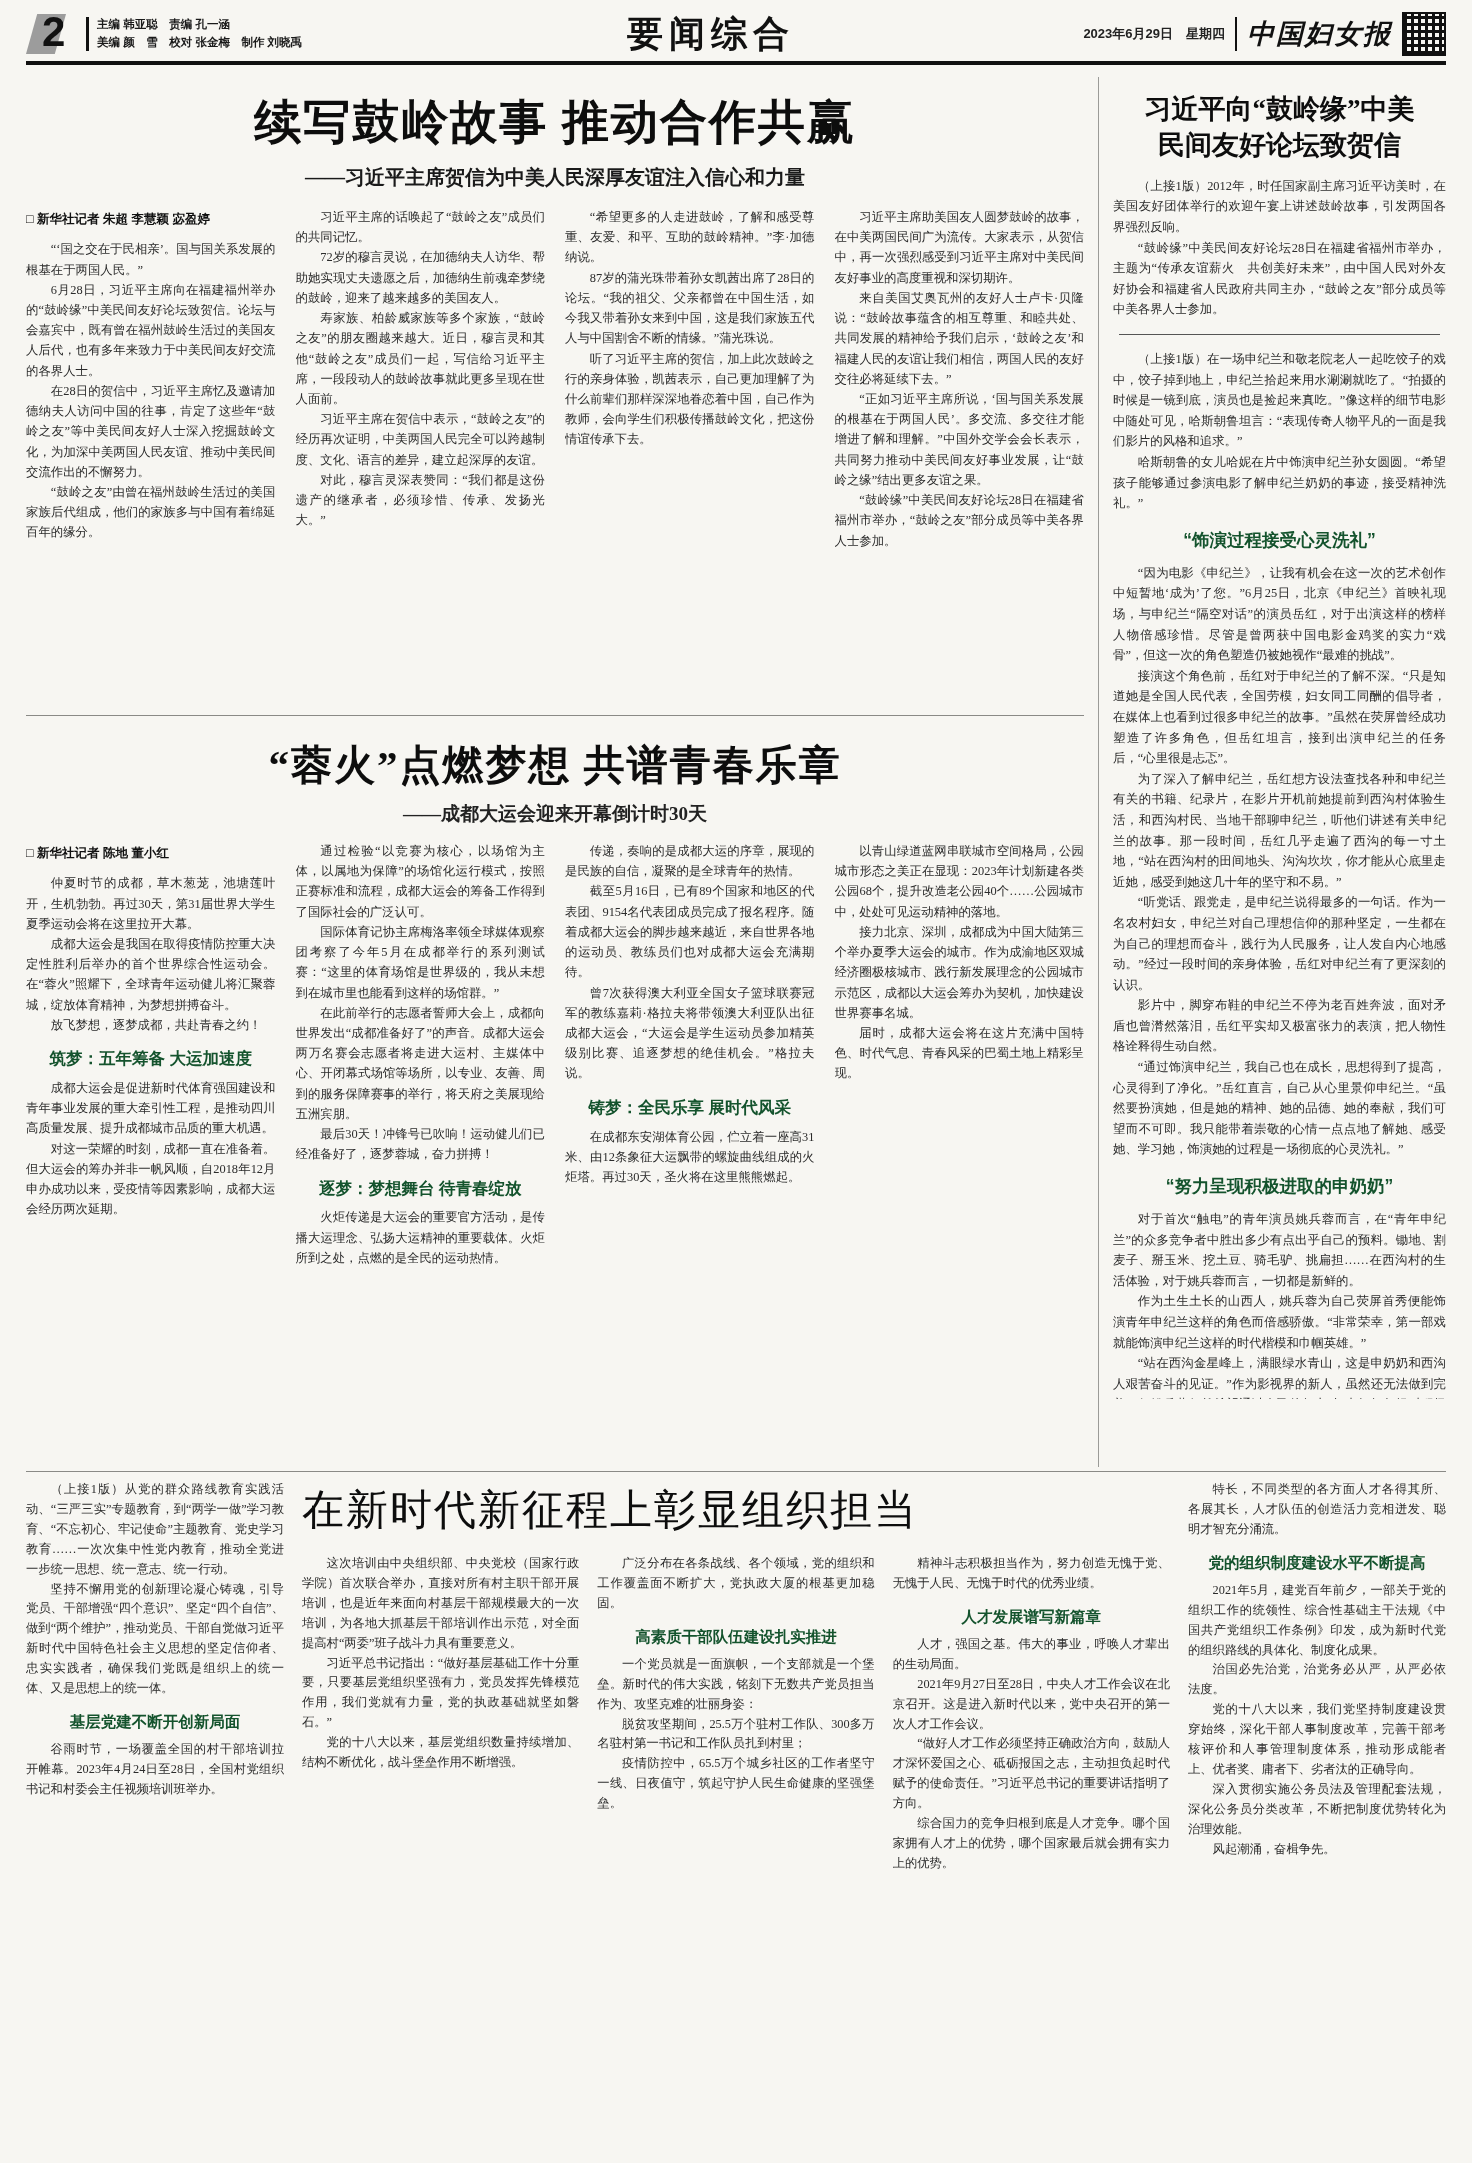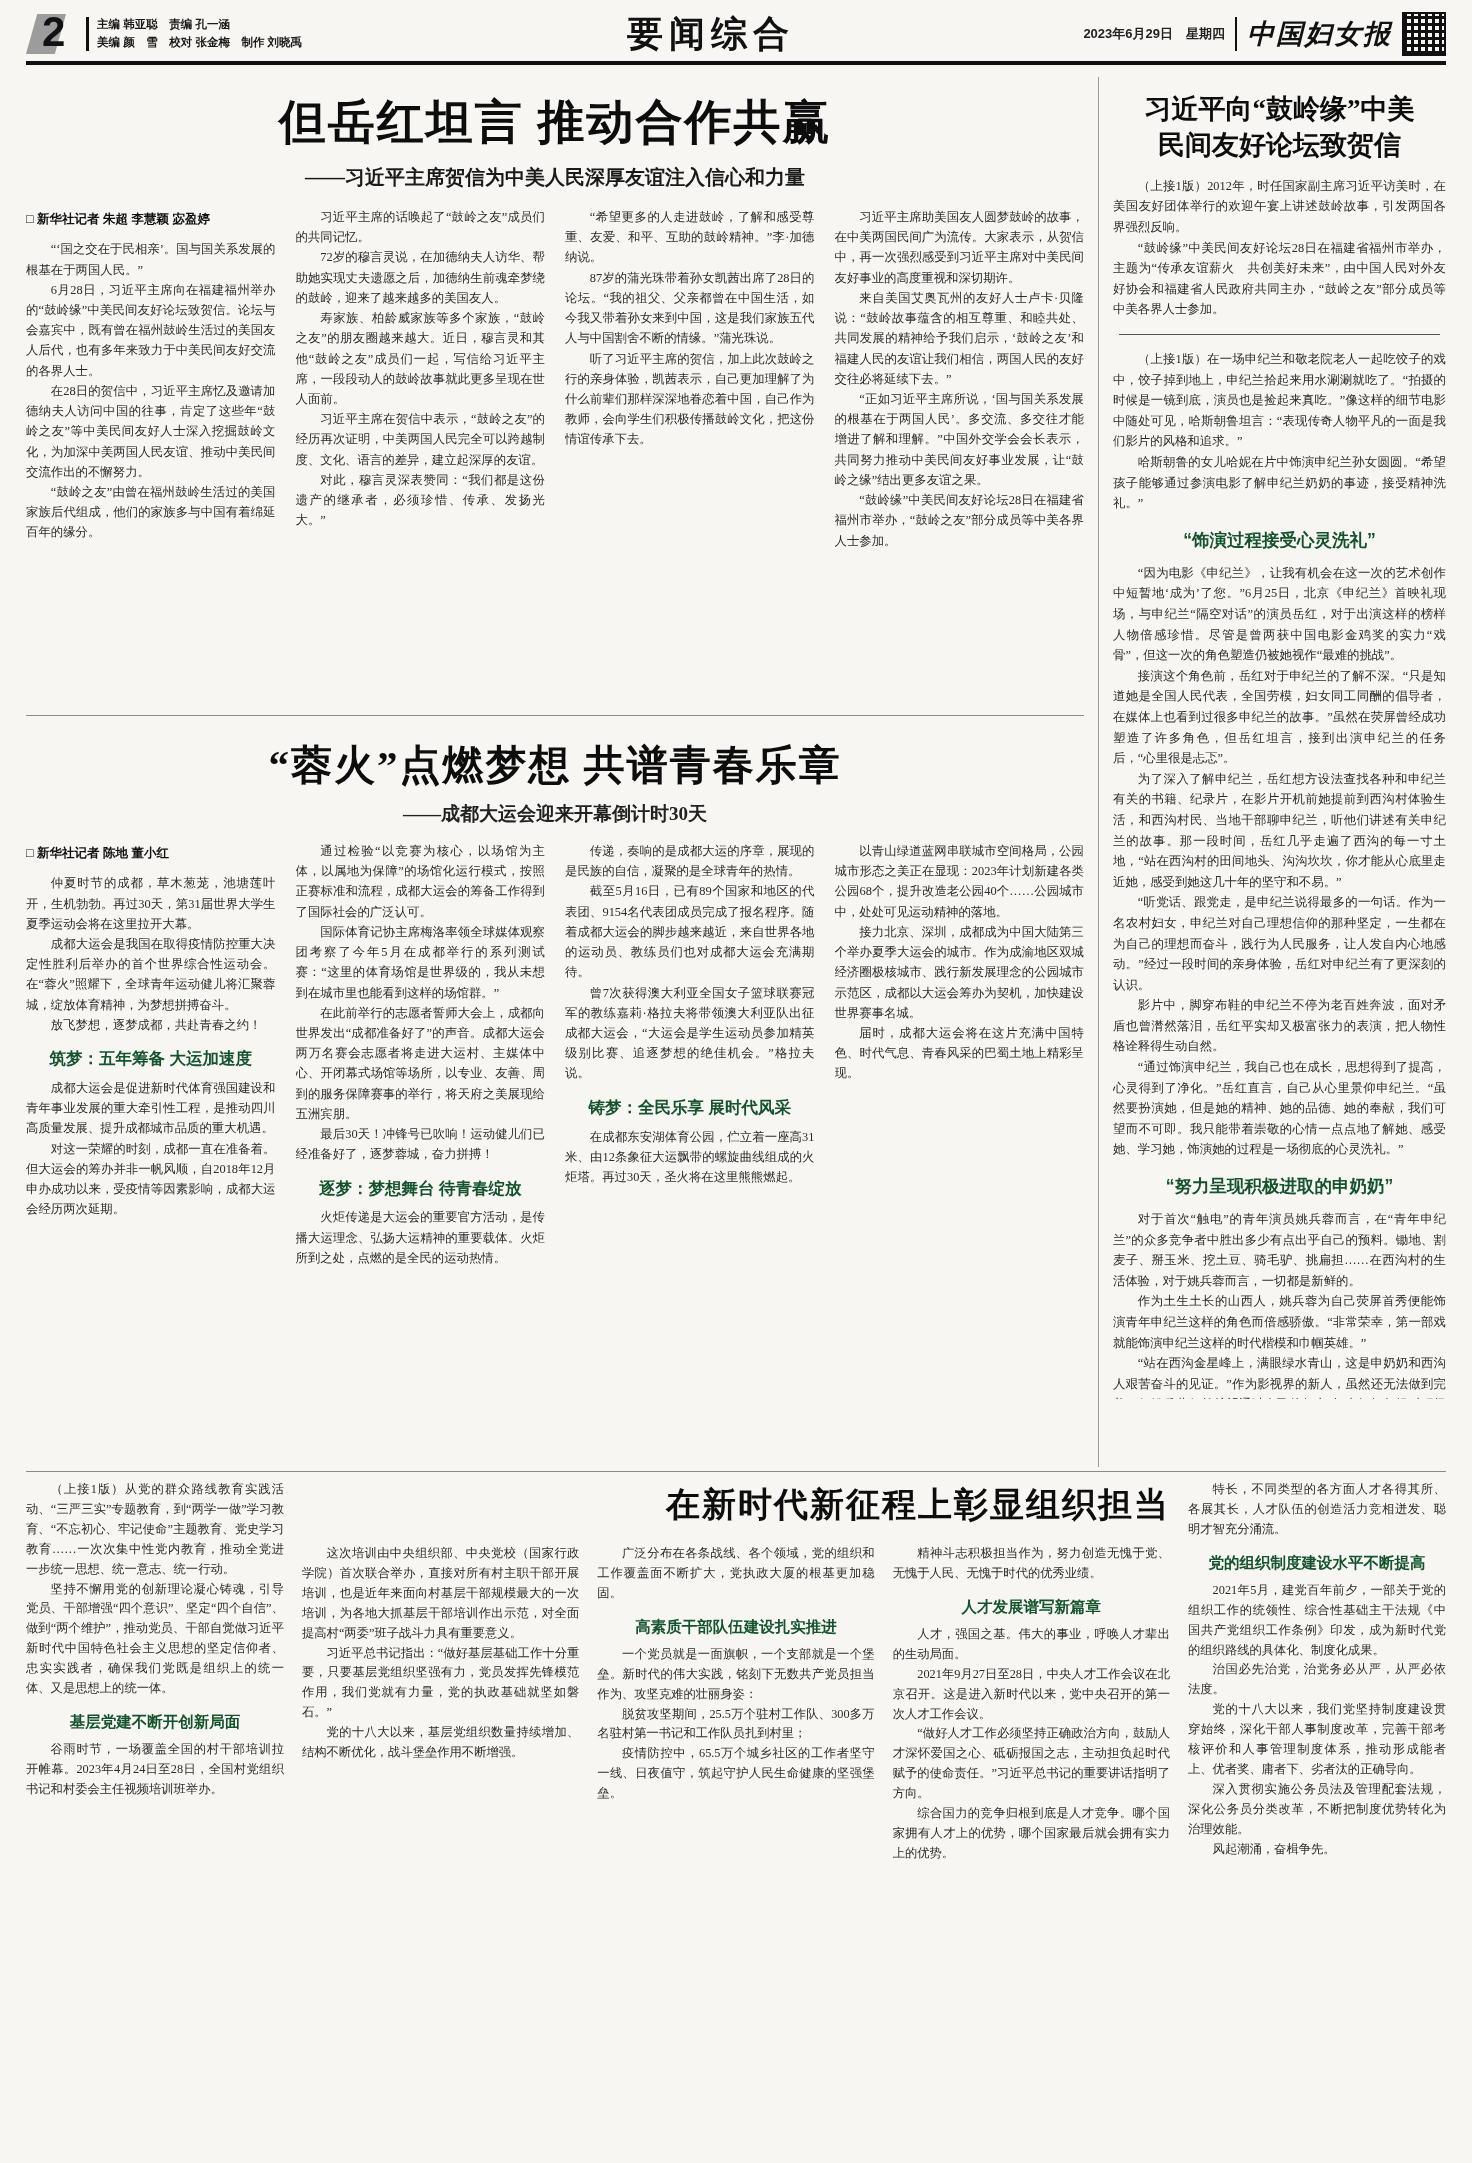--- a/index.html
+++ b/index.html
@@ -68,21 +68,21 @@
   .sb-a2 { height:1050px; overflow:hidden; }
 
   
   .bot-rule { border:0; border-top:1px solid #8a8a86; margin:4px 0 8px; }
   .bottom { display:flex; gap:18px; height:636px; overflow:hidden; }
   .bcol { width:258px; flex:0 0 auto; font-size:12.3px; line-height:1.62; text-align:justify;
           color:#2b2b2b; overflow:hidden; }
   .bcol p { text-indent:2em; margin:0; }
   .bcol .subhead { text-align:center; font-size:15.5px; margin:10px 0 6px; }
   .bmid { flex:1; display:flex; flex-direction:column; overflow:hidden; }
-  .bmid h2 { text-align:right; font-size:34px; font-weight:700; letter-spacing:2px; color:#0d0d0d; margin:2px 0 16px; }
+  .bmid h2 { text-align:left; font-size:42px; font-weight:400; letter-spacing:2px; color:#0d0d0d; margin:2px 0 16px; }
   .bmid-cols { display:flex; gap:18px; flex:1; overflow:hidden; }
   .bmid-cols .bcol { flex:1; width:auto; }
 </style>
 </head>
 <body>
 
 <div class="page">
 
   <header class="hdr">
     <div class="pagenum-wrap">
@@ -103,21 +103,21 @@
       <span class="masthead">中国妇女报</span>
       <div class="qr"></div>
     </div>
   </header>
   <div class="hdr-rule"></div>
 
   <div class="upper">
     <div class="left-main">
 
       <article class="lead-art">
-        <h1>但岳红坦言  推动合作共赢</h1>
+        <h1>续写鼓岭故事  推动合作共赢</h1>
         <div class="sub">——习近平主席贺信为中美人民深厚友谊注入信心和力量</div>
         <div class="cols">
           <div class="col">
             <p class="byline">□ 新华社记者 朱超 李慧颖 宓盈婷</p>
             <div>
                 <p>“‘国之交在于民相亲’。国与国关系发展的根基在于两国人民。”</p>
                 <p>6月28日，习近平主席向在福建福州举办的“鼓岭缘”中美民间友好论坛致贺信。论坛与会嘉宾中，既有曾在福州鼓岭生活过的美国友人后代，也有多年来致力于中美民间友好交流的各界人士。</p>
                 <p>在28日的贺信中，习近平主席忆及邀请加德纳夫人访问中国的往事，肯定了这些年“鼓岭之友”等中美民间友好人士深入挖掘鼓岭文化，为加深中美两国人民友谊、推动中美民间交流作出的不懈努力。</p>
                 <p>“鼓岭之友”由曾在福州鼓岭生活过的美国家族后代组成，他们的家族多与中国有着绵延百年的缘分。</p>
               </div>

